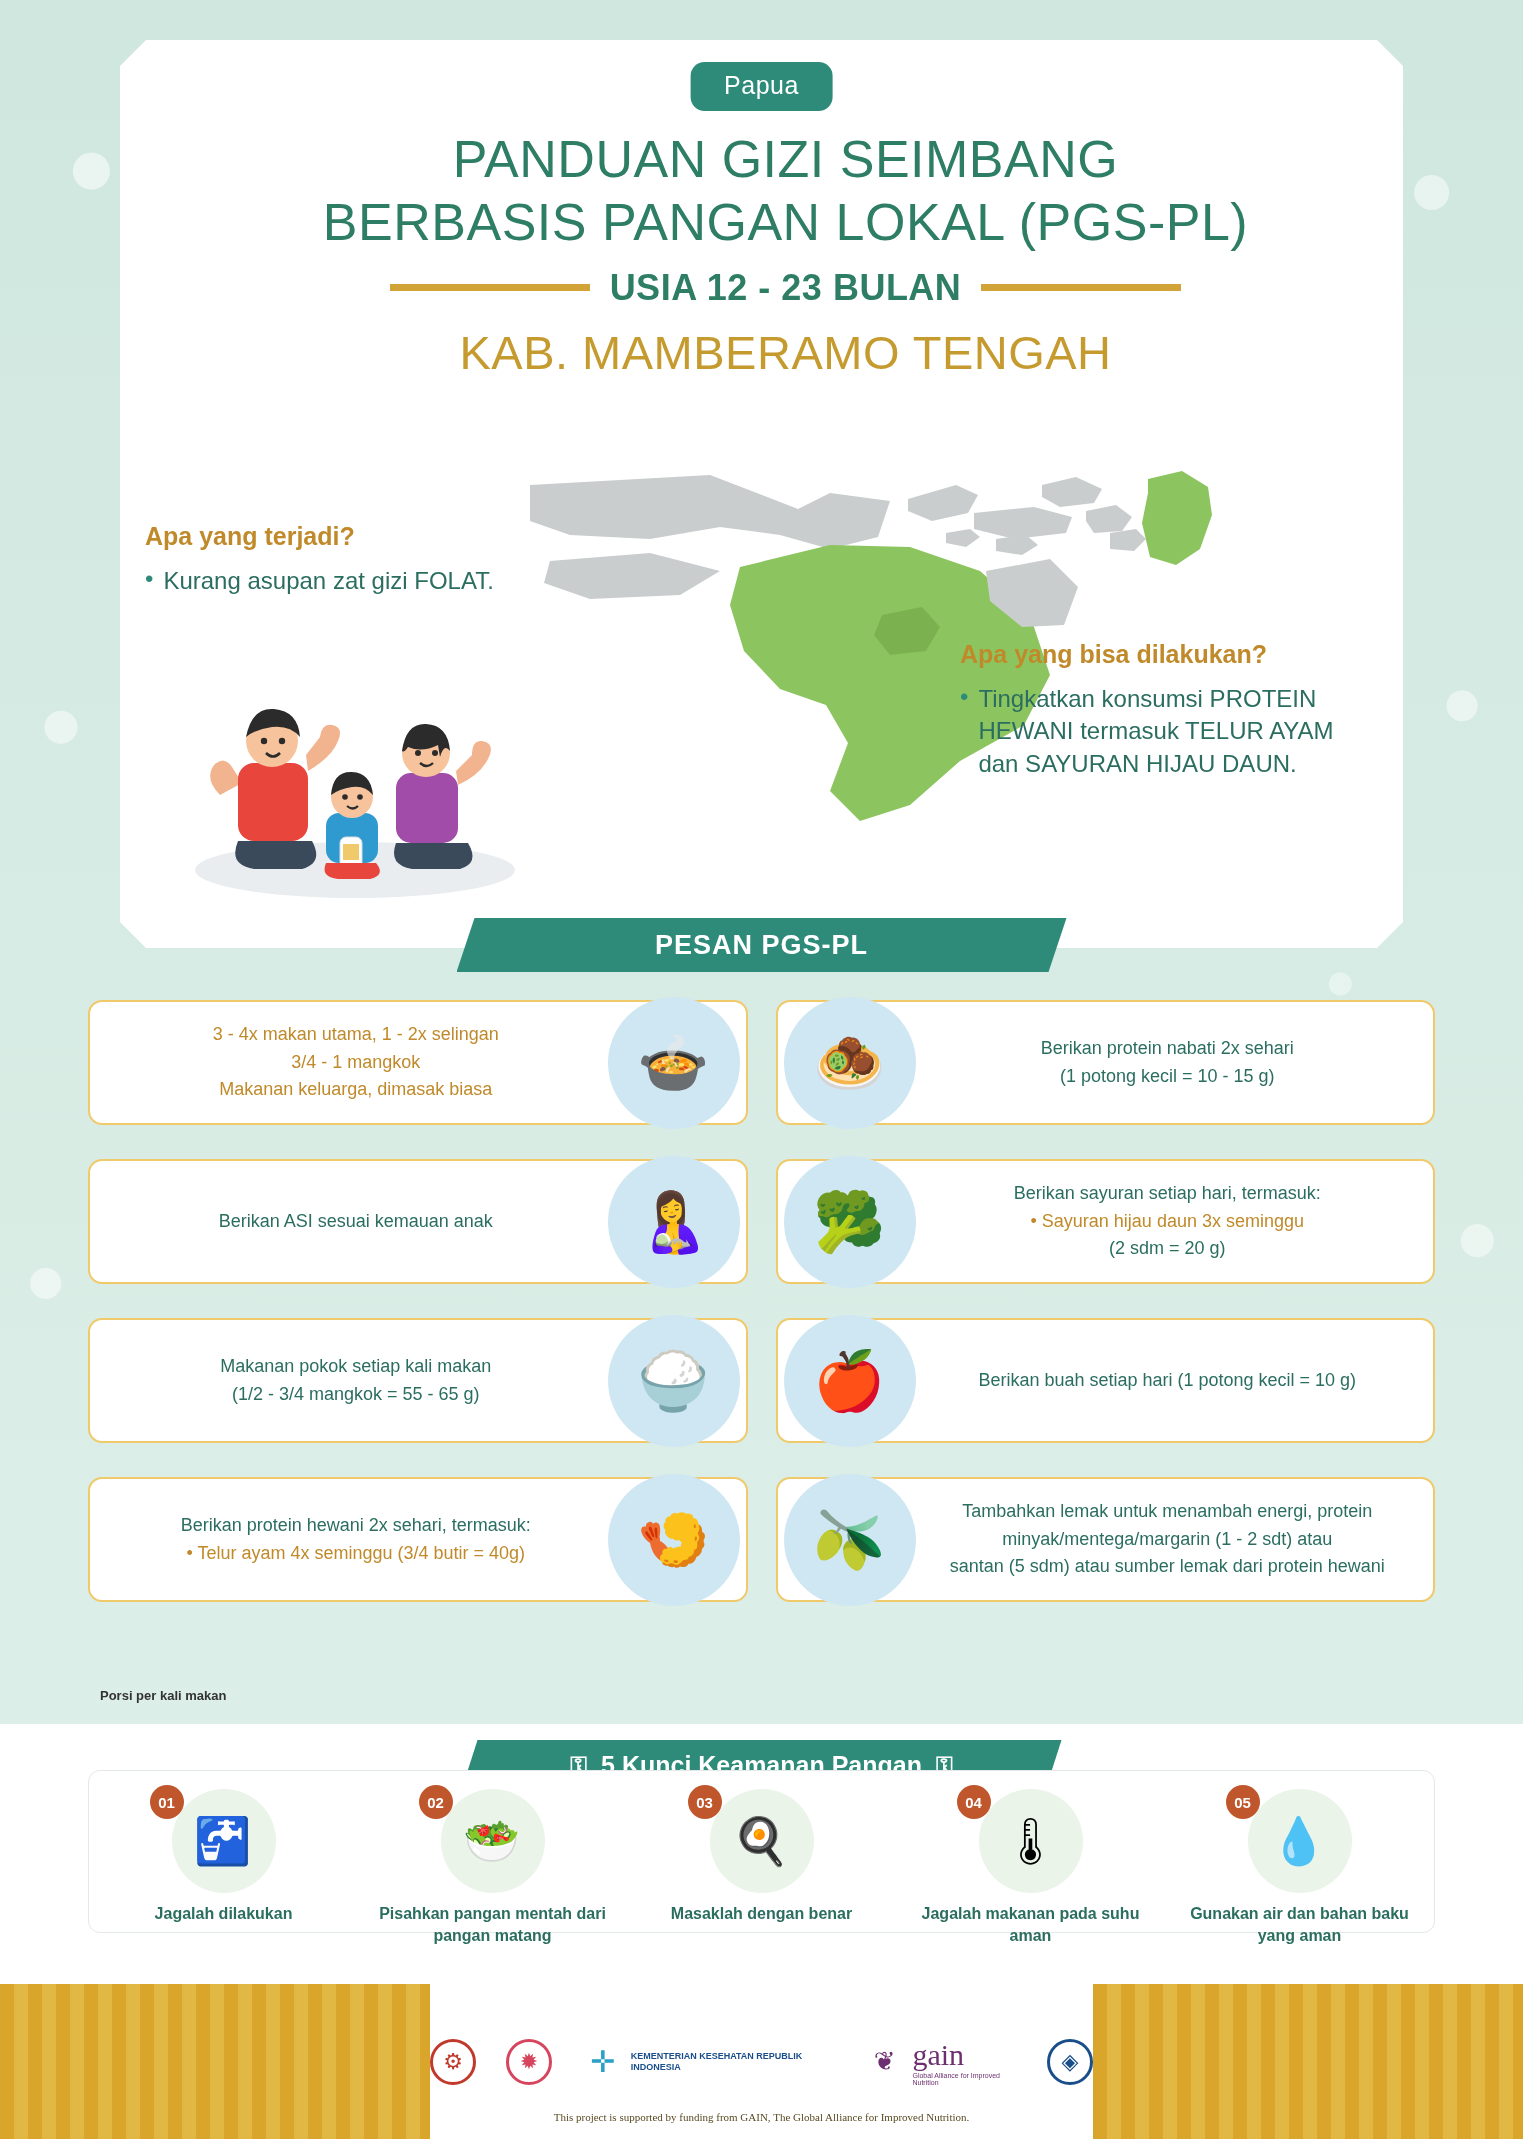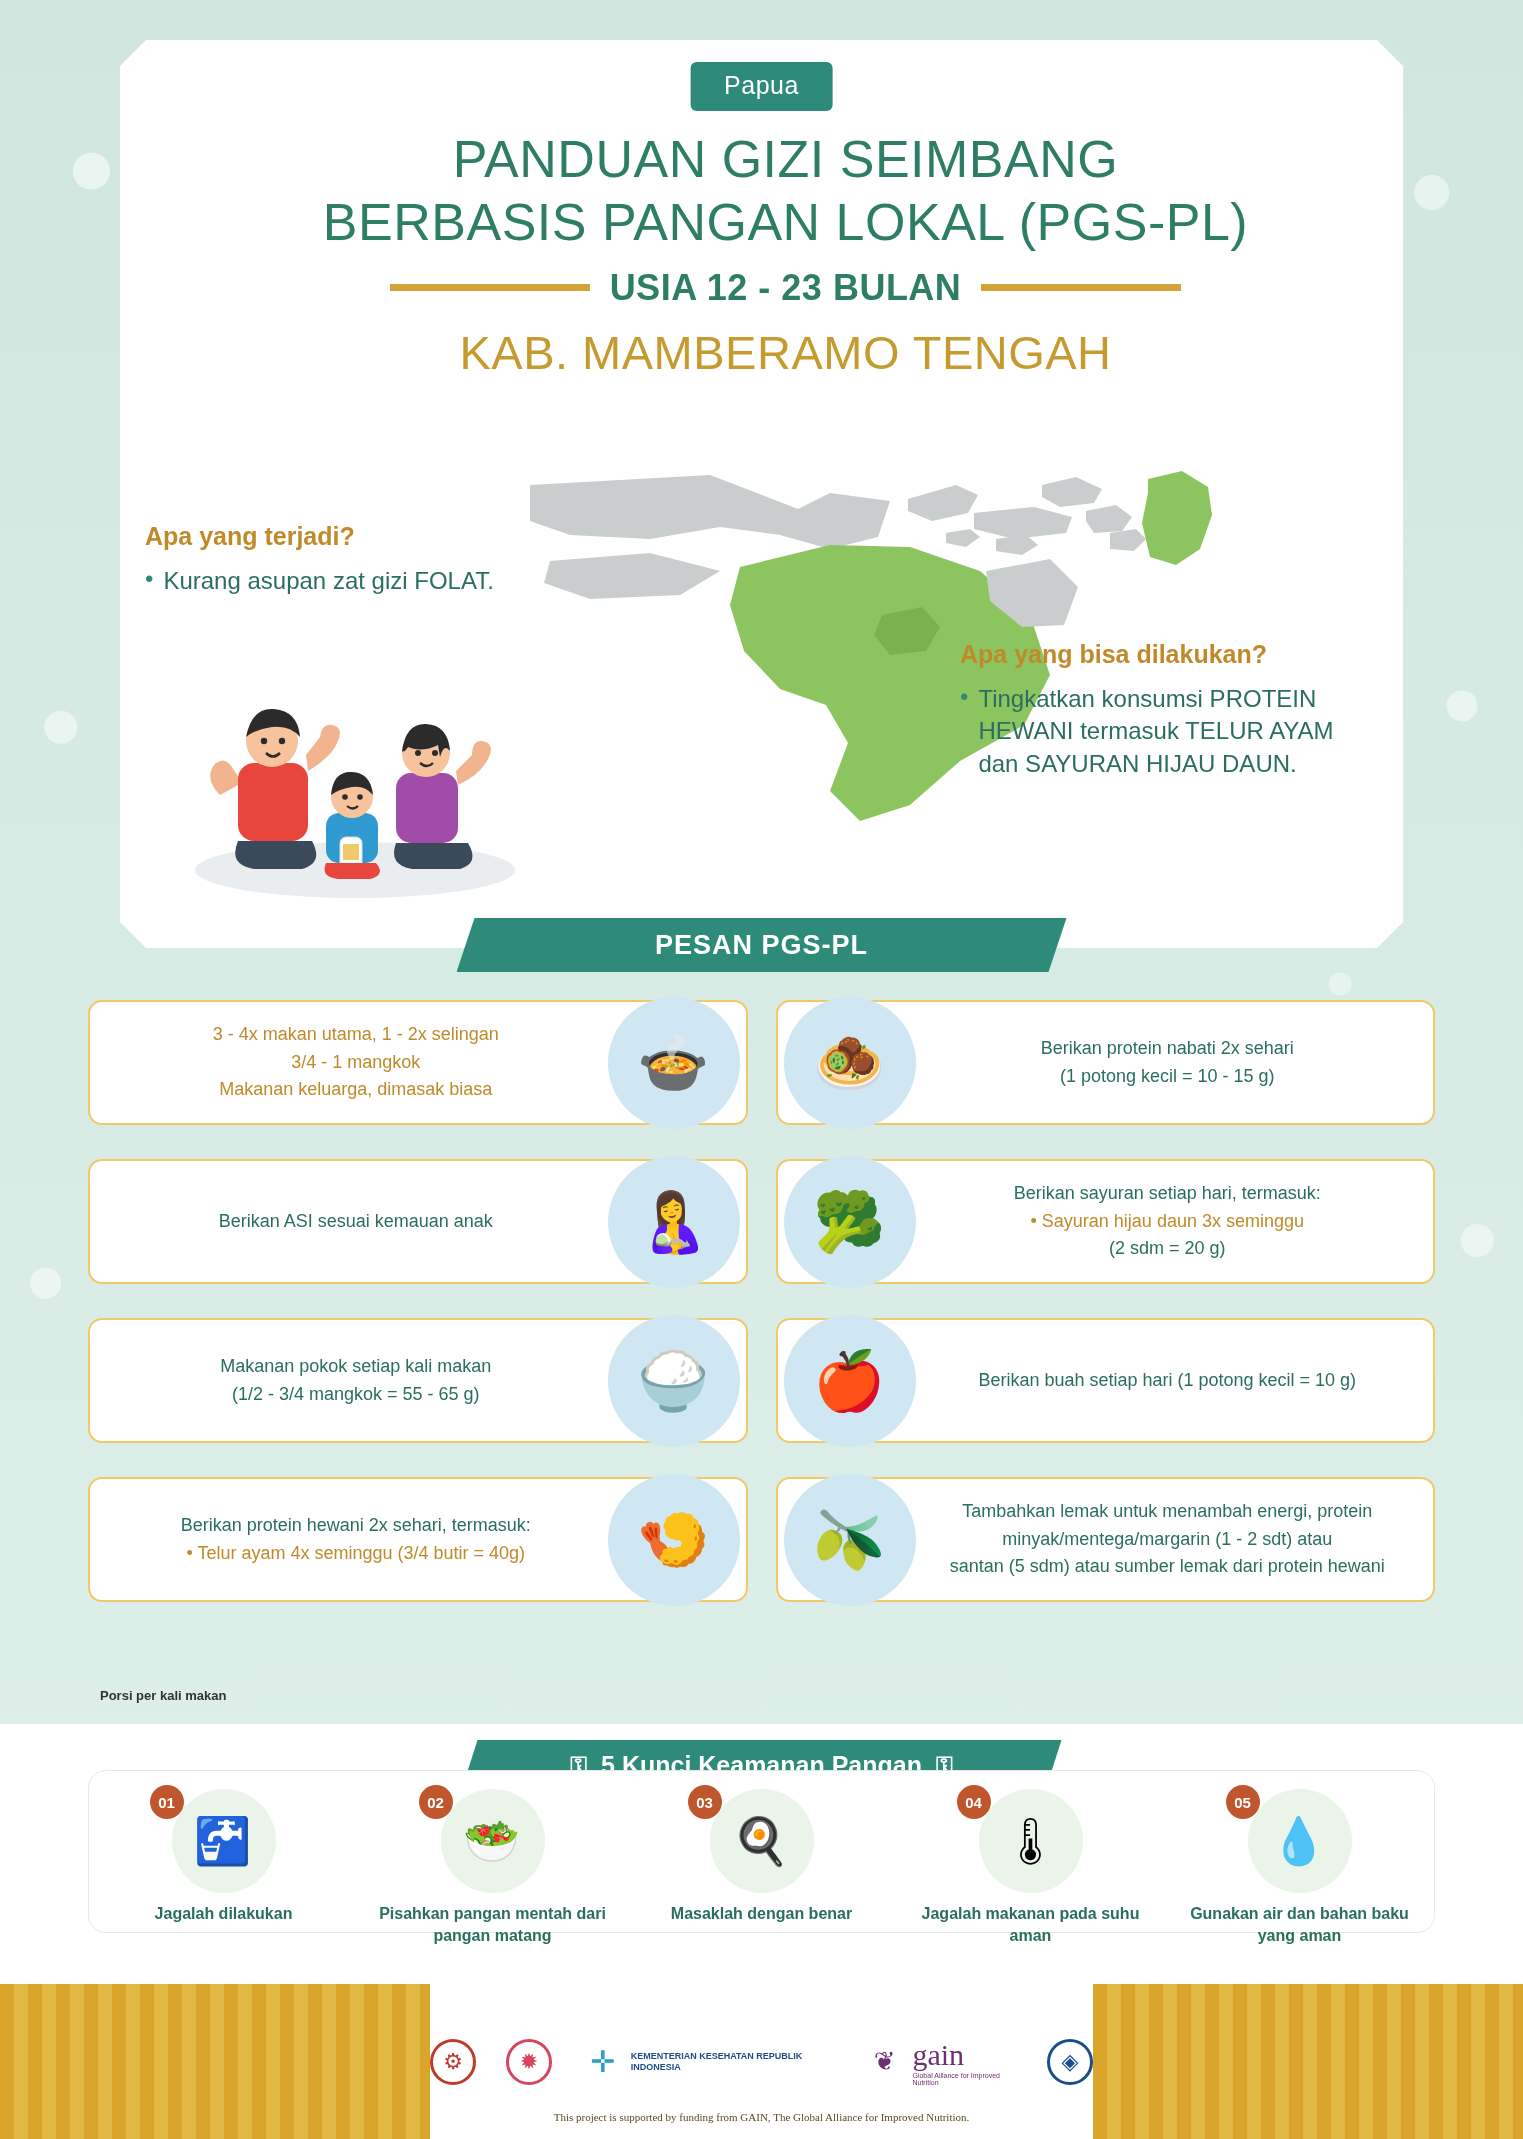--- a/index.html
+++ b/index.html
@@ -41,21 +41,21 @@
     background: #ffffff;
     clip-path: polygon(0 26px, 26px 0, calc(100% - 26px) 0, 100% 26px,
                        100% calc(100% - 26px), calc(100% - 26px) 100%,
                        26px 100%, 0 calc(100% - 26px));
   }
   
   .badge-papua {
     position: absolute; left: 50%; transform: translateX(-50%);
     top: 62px;
     background: #2e8b79; color: #fff;
-    padding: 9px 34px 11px; border-radius: 6px;
+    padding: 9px 34px 11px; border-radius: 14px;
     font-size: 25px; letter-spacing: .5px;
   }
   
   .title-wrap { position: absolute; top: 128px; left: 0; width: 100%; text-align: center; padding-left: 48px; }
   .t1 {
     color: #2e7d65; font-size: 52px; line-height: 1.22; font-weight: 400;
     letter-spacing: .5px;
   }
   .t-rule-row {
     display: flex; align-items: center; justify-content: center; gap: 20px;
@@ -126,21 +126,21 @@
   .banner5 {
     position: absolute; left: 50%; transform: translateX(-50%); top: 1740px;
     width: 600px; height: 50px; background: #2e8b79; color: #fff;
     display: flex; align-items: center; justify-content: center; gap: 14px;
     font-size: 25px; font-weight: 700;
     clip-path: polygon(16px 0, 100% 0, calc(100% - 16px) 100%, 0 100%);
   }
   .keyglyph { font-size: 22px; }
   .kunci-card {
     position: absolute; left: 88px; top: 1770px; width: 1347px; height: 163px;
-    background: #fff; border: 1px solid #e3e9e7; border-radius: 18px;
+    background: #fff; border: 1px solid #e3e9e7; border-radius: 12px;
     display: grid; grid-template-columns: repeat(5, 1fr); align-items: start;
     padding-top: 18px;
   }
   .kunci { text-align: center; position: relative; }
   .kcircle {
     width: 104px; height: 104px; margin: 0 auto 10px; border-radius: 50%;
     background: #eaf4e8; display: flex; align-items: center; justify-content: center;
     font-size: 46px;
   }
   .knum {

